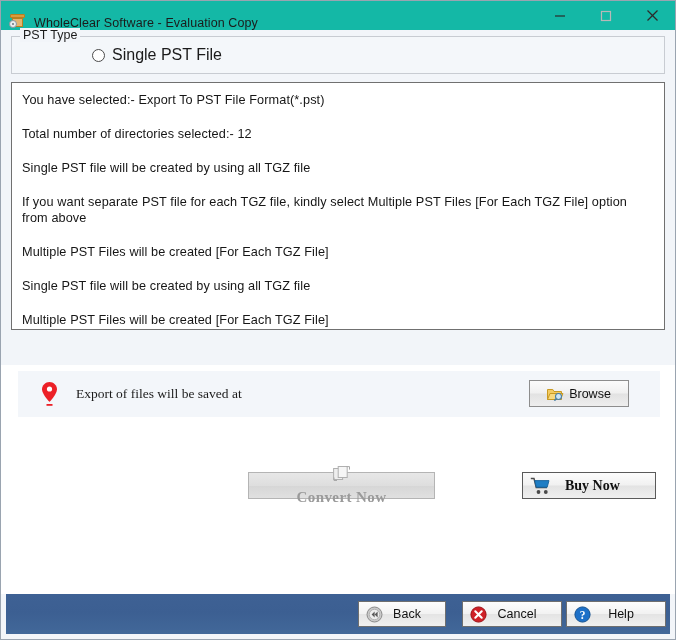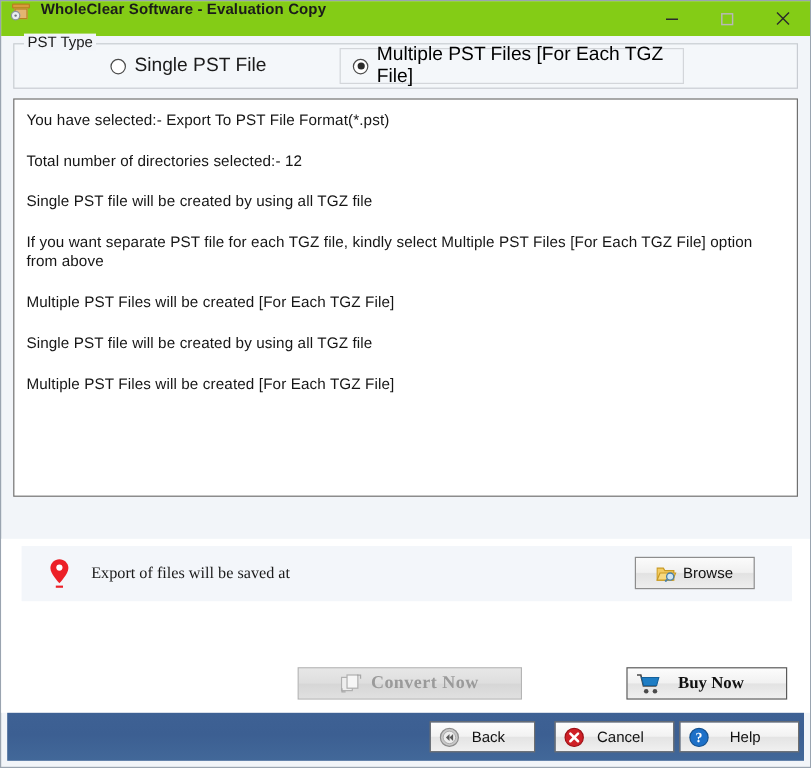--- a/index.html
+++ b/index.html
@@ -23,25 +23,24 @@
     background: #f2f5f9;
     border: 1px solid #9aa4b0;
     display: flex;
     flex-direction: column;
   }
 
   
   .titlebar {
     height: 29px;
     min-height: 29px;
-    background: #84cc16;
-    display: flex;
-    align-items: flex-start;
-    position: relative;
-    font-weight: bold;
+    background: #14b8a6;
+    display: flex;
+    align-items: flex-end;
+    position: relative;
   }
   .app-icon {
     width: 18px;
     height: 18px;
     margin-left: 8px;
     margin-right: 7px;
     position: relative;
     flex: 0 0 auto;
   }
   .app-icon .box-top {
@@ -163,21 +162,21 @@
     position: absolute;
     left: 2.5px; top: 2.5px;
     width: 6px; height: 6px;
     border-radius: 50%;
     background: #2b2b2b;
   }
 
   
   .info-area {
     margin: 8px 10px 0 10px;
-    height: 332px;
+    height: 248px;
     box-sizing: border-box;
     background: #ffffff;
     border: 1px solid #707070;
     padding: 9px 12px 0 10px;
     overflow: hidden;
   }
   .info-line {
     font-size: 12.7px;
     color: #161616;
     line-height: 16px;
@@ -259,20 +258,21 @@
     background: linear-gradient(to bottom, #e7e7e7 0%, #dedede 50%, #d6d6d6 51%, #e0e0e0 100%);
     display: flex;
     align-items: center;
     justify-content: center;
     gap: 7px;
     color: #9a9a9a;
     font-size: 15px;
     font-weight: bold;
     font-family: "Liberation Serif", serif;
     letter-spacing: 0.4px;
+    flex-direction: column;
   }
   .convert-icon { position: relative; width: 18px; height: 17px; flex: 0 0 auto; }
   .buy-btn {
     position: absolute;
     left: 521px;
     top: 0;
     width: 134px;
     height: 27px;
     box-sizing: border-box;
     border: 1px solid #5a5a5a;
@@ -343,24 +343,20 @@
       </div>
     </div>
   </div>
 
   <div class="pst-group">
     <div class="pst-legend">PST Type</div>
     <div class="radio-row">
       <div class="radio-opt single">
         <span class="radio-mark"></span>
         <span>Single PST File</span>
-      </div>
-      <div class="radio-box-sel">
-        <span class="radio-mark checked"></span>
-        <span>Multiple PST Files [For Each TGZ File]</span>
       </div>
     </div>
   </div>
 
   <div class="info-area">
     <div class="info-line">You have selected:- Export To PST File Format(*.pst)</div>
     <div class="info-line">Total number of directories selected:- 12</div>
     <div class="info-line">Single PST file will be created by using all TGZ file</div>
     <div class="info-line">If you want separate PST file for each TGZ file, kindly select Multiple PST Files [For Each TGZ File] option from above</div>
     <div class="info-line">Multiple PST Files will be created [For Each TGZ File]</div>

